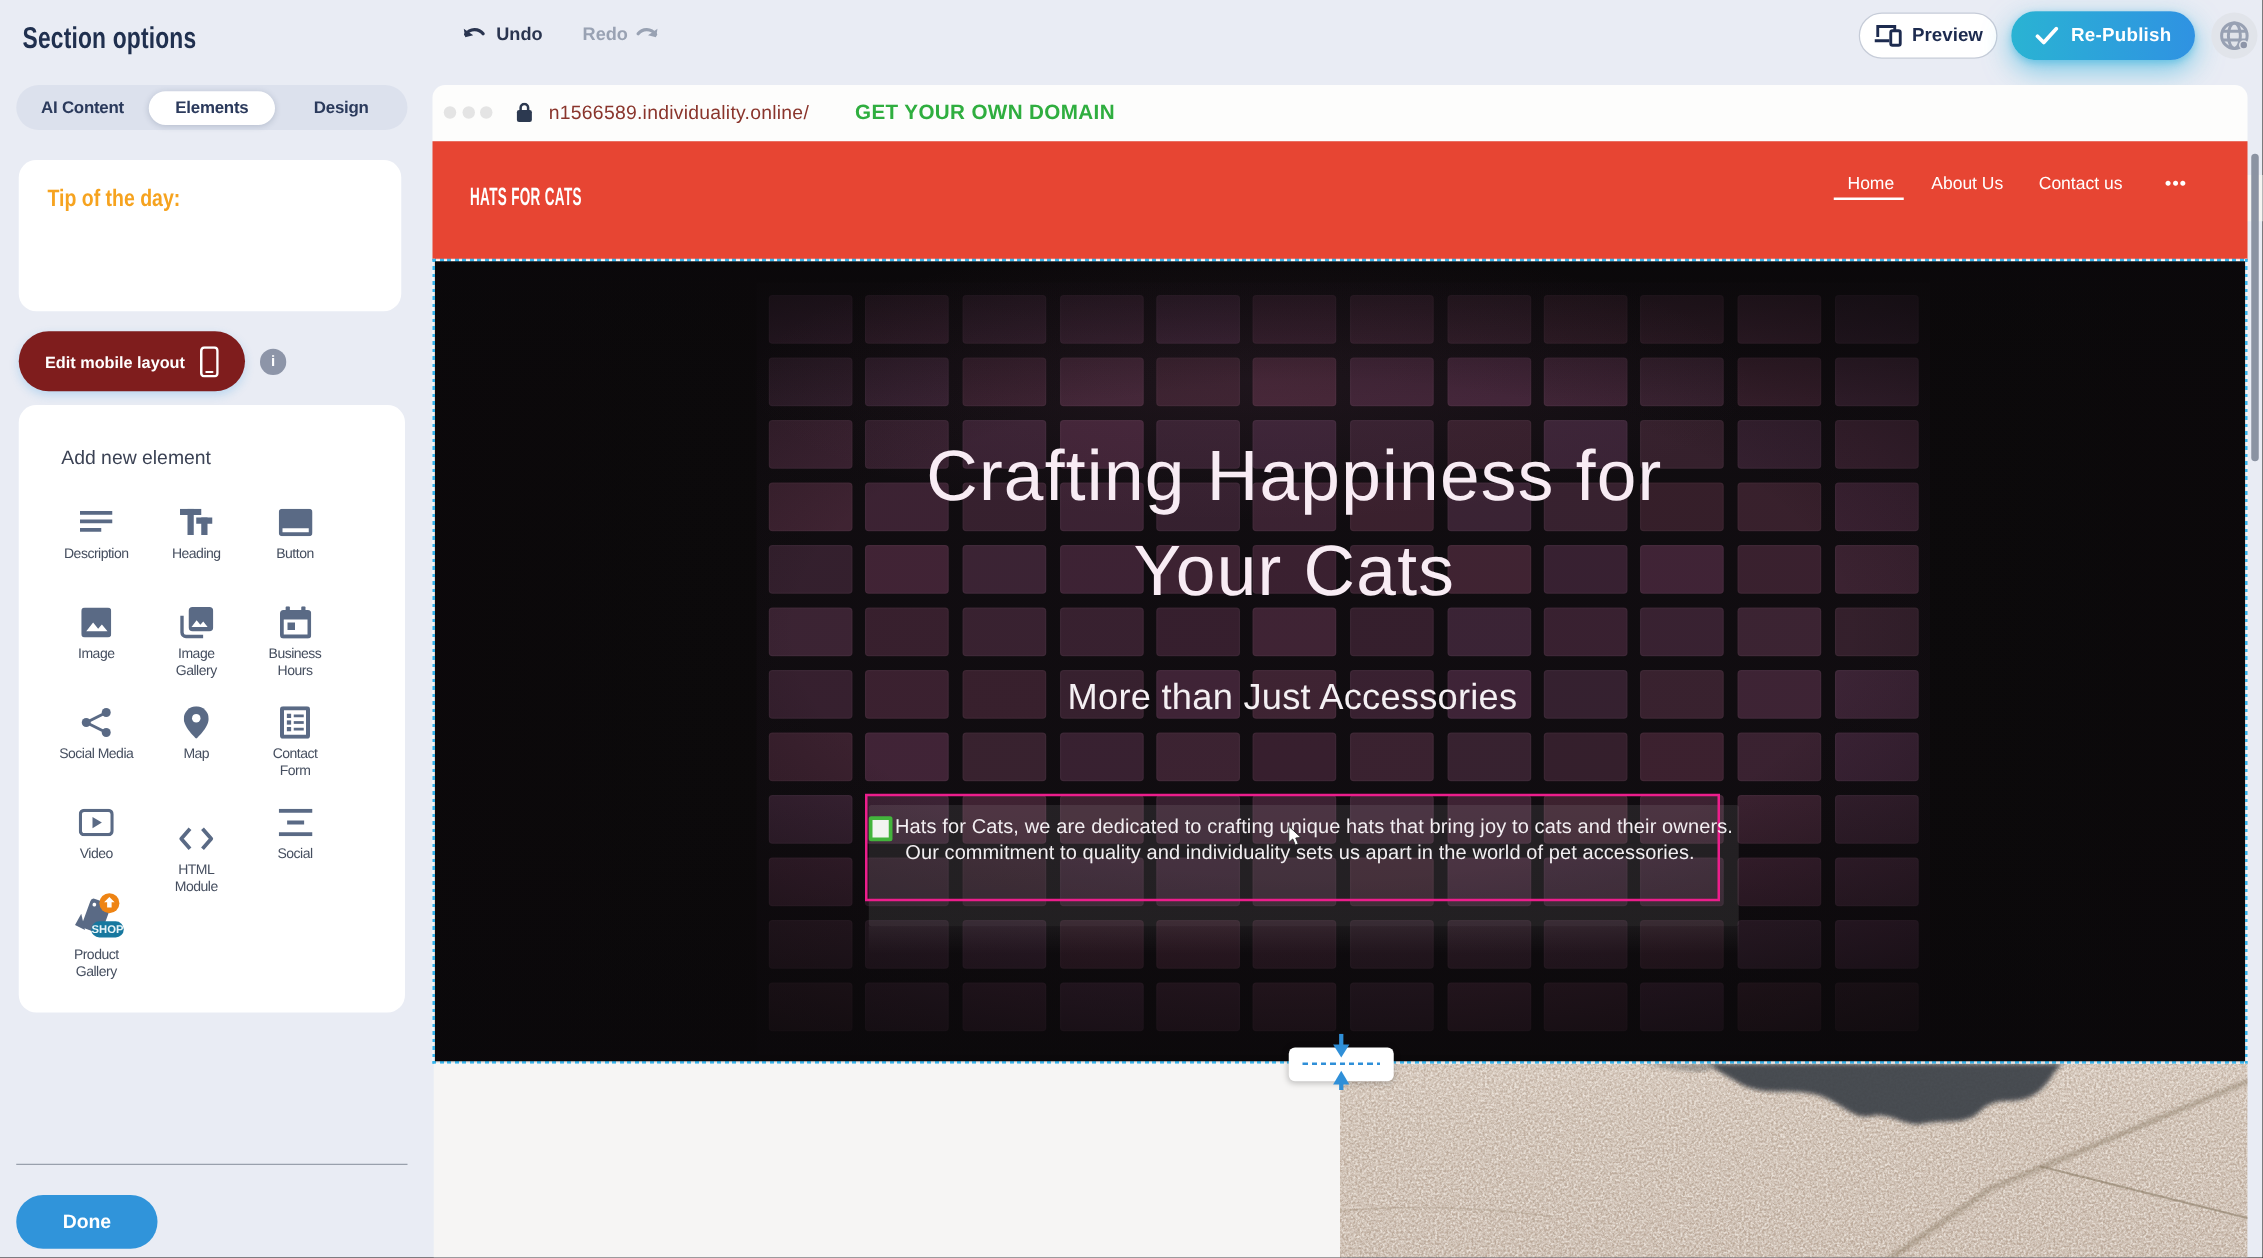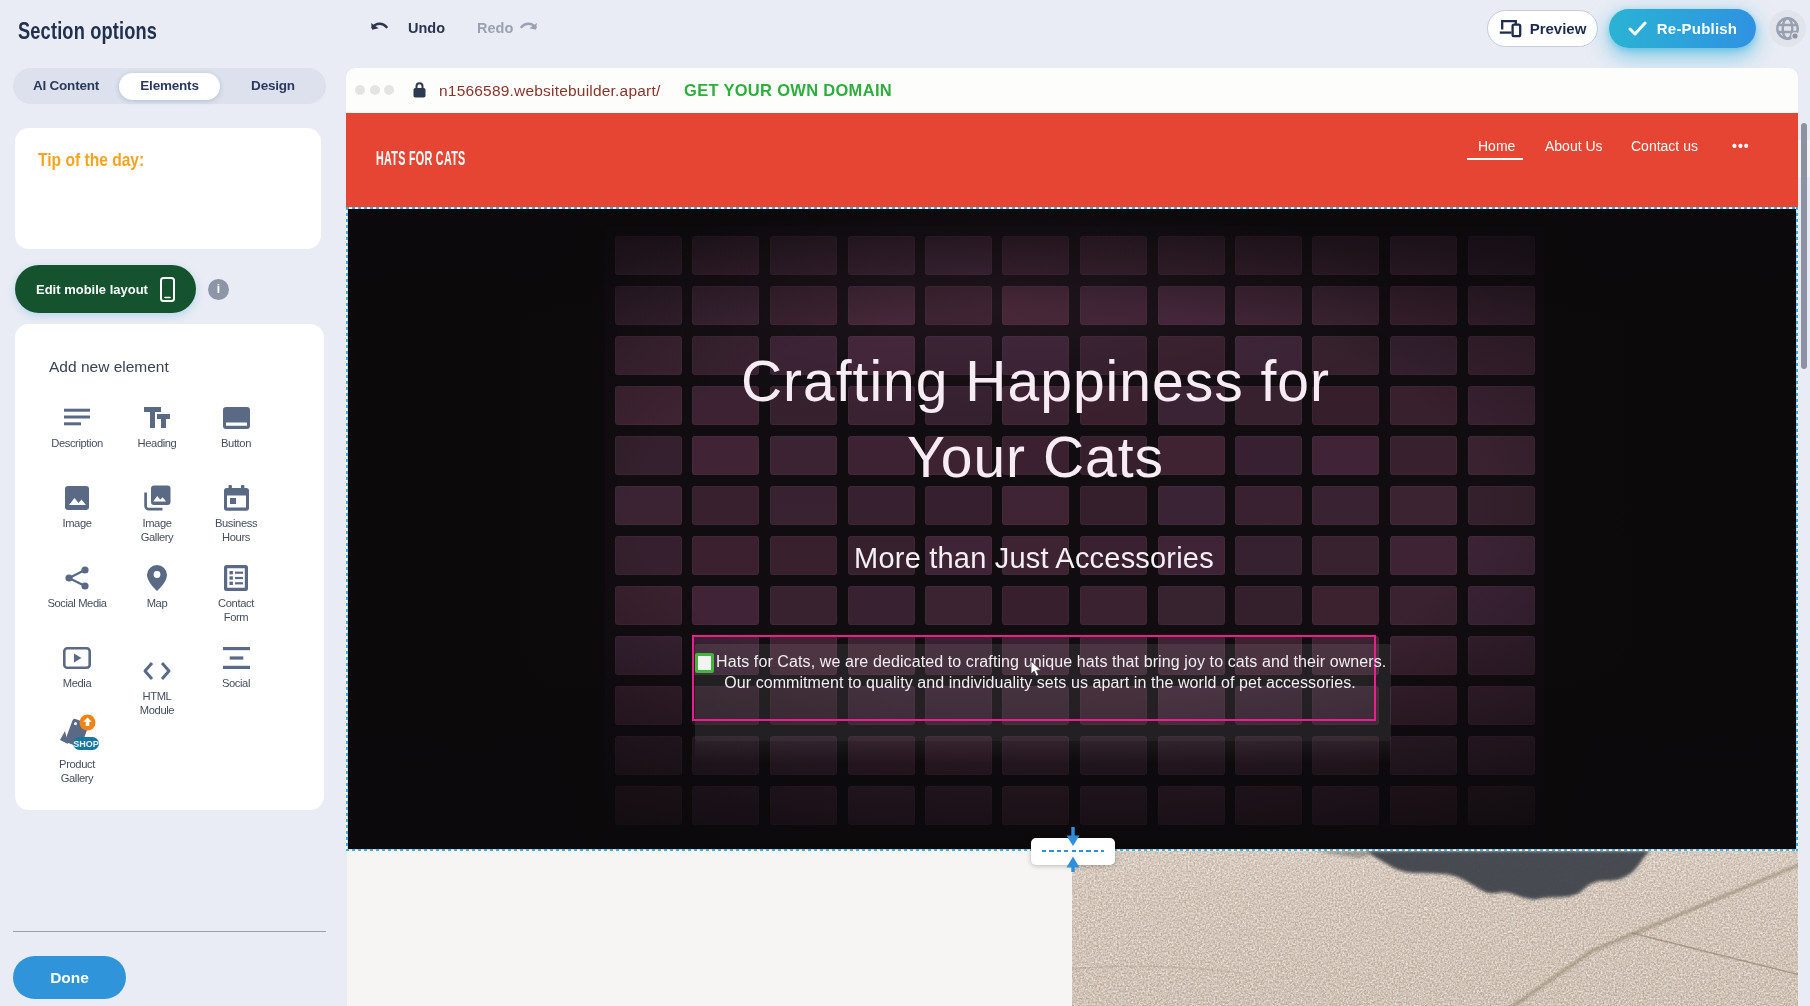--- a/index.html
+++ b/index.html
@@ -13,21 +13,21 @@
 .btn-preview span{font-size:15px;font-weight:bold;color:#1d2b4f;}
 .btn-republish{position:absolute;left:1609px;top:9px;width:147px;height:39px;border-radius:20px;background:linear-gradient(90deg,#2ab3d3,#2f92e2);display:flex;align-items:center;justify-content:center;gap:10px;box-shadow:0 8px 22px rgba(42,175,220,.6),0 2px 6px rgba(42,175,220,.4);}
 .btn-republish span{font-size:15px;font-weight:bold;color:#fff;letter-spacing:.2px;}
 .globe{position:absolute;left:1769px;top:10px;width:37px;height:37px;border-radius:50%;background:#e1e4ea;display:flex;align-items:center;justify-content:center;}
 .tabs{position:absolute;left:13px;top:68px;width:313px;height:36px;background:#dce1ed;border-radius:18px;}
 .tabs .lbl{position:absolute;top:0;height:36px;line-height:36px;text-align:center;font-size:13.5px;font-weight:bold;color:#2b3a5c;letter-spacing:-.2px;}
 .tab-active{position:absolute;left:106px;top:4.5px;width:101px;height:27px;background:#fff;border-radius:14px;box-shadow:0 1px 5px rgba(40,60,90,.22);}
 .tipcard{position:absolute;left:15px;top:128px;width:306px;height:121px;background:#fff;border-radius:14px;}
 .tipcard h3{position:absolute;left:23px;top:21px;font-size:19px;font-weight:bold;color:#f6a31f;transform:scaleX(.82);transform-origin:0 0;}
 .tipcard p{position:absolute;left:23px;top:56px;font-size:13.2px;letter-spacing:-.5px;line-height:16.4px;color:#3f89c5;white-space:nowrap;}
-.btn-mobile{position:absolute;left:15px;top:265px;width:181px;height:48px;border-radius:24px;background:#14532d;display:flex;align-items:center;box-shadow:0 3px 8px rgba(46,151,227,.25);}
+.btn-mobile{position:absolute;left:15px;top:265px;width:181px;height:48px;border-radius:24px;background:#7f1d1d;display:flex;align-items:center;box-shadow:0 3px 8px rgba(46,151,227,.25);}
 .btn-mobile span{font-size:13px;font-weight:bold;color:#fff;margin-left:21px;}
 .info-i{position:absolute;left:208px;top:279px;width:21px;height:21px;border-radius:50%;background:#8d95a8;color:#fff;font-size:12px;font-weight:bold;text-align:center;line-height:21px;}
 .addcard{position:absolute;left:15px;top:324px;width:309px;height:486px;background:#fff;border-radius:14px;}
 .addcard h4{position:absolute;left:34px;top:34px;font-size:15.5px;color:#3b4254;font-weight:normal;}
 .el{position:absolute;width:86px;text-align:center;}
 .el .ic{height:30px;display:flex;align-items:center;justify-content:center;}
 .el .lb{margin-top:4px;font-size:11.2px;letter-spacing:-.4px;line-height:13.8px;color:#454e5f;}
 .divline{position:absolute;left:13px;top:931px;width:313px;height:0;border-top:1.4px solid #99a0ac;}
 .btn-done{position:absolute;left:13px;top:956px;width:113px;height:43px;border-radius:22px;background:#3094da;color:#fff;font-size:15.5px;font-weight:bold;text-align:center;line-height:43px;}
 .chrome{position:absolute;left:346px;top:68px;width:1452px;height:45px;background:#fdfdfc;border-radius:10px 10px 0 0;}
@@ -64,21 +64,21 @@
 .paving{position:absolute;left:1072px;top:851px;width:726px;height:155px;}
 .scrollthumb{position:absolute;left:1801px;top:123px;width:6px;height:246px;border-radius:3px;background:#8b93a2;}
 </style></head>
 <body>
 <div class="sec-title">Section options</div>
 <div class="undo-grp">
   <svg width="20" height="16" viewBox="0 0 20 16">
       <path d="M2.5 7.5 C6 2.5, 13 2.5, 16.5 7" fill="none" stroke="#2a3550" stroke-width="2.6" stroke-linecap="round"></path>
       <path d="M1 3 L2.2 9.8 L8.6 8.2 Z" fill="#2a3550"></path>
     </svg>
-  <span class="txt" style="margin-left:18px;">Undo</span>
+  <span class="txt" style="margin-left:7px;">Undo</span>
   <span class="txt2" style="margin-left:32px;">Redo</span>
   <svg width="20" height="16" viewBox="0 0 20 16" style="margin-left:5px;">
       <path d="M17.5 7.5 C14 2.5, 7 2.5, 3.5 7" fill="none" stroke="#99a2b3" stroke-width="2.6" stroke-linecap="round"></path>
       <path d="M19 3 L17.8 9.8 L11.4 8.2 Z" fill="#99a2b3"></path>
     </svg>
 </div>
 <div class="btn-preview">
   <svg width="23" height="19" viewBox="0 0 23 19">
       <path d="M3.2 10.5 V2.2 H16.8 V5" fill="none" stroke="#1d2b4f" stroke-width="2.3"></path>
       <path d="M0.8 13.6 h11.7" stroke="#1d2b4f" stroke-width="2.3"></path>
@@ -223,21 +223,21 @@
       </div>
       <div class="lb">Contact<br>Form</div>
     </div>
 <div class="el" style="left:19px;top:319px;">
       <div class="ic">
         <svg width="28" height="22" viewBox="0 0 28 22">
           <rect x="1.3" y="1.3" width="25.4" height="19.4" rx="3" fill="none" stroke="#5a6a85" stroke-width="2.6"></rect>
           <path d="M11 6.5 L18.5 11 L11 15.5 Z" fill="#5a6a85"></path>
         </svg>
       </div>
-      <div class="lb">Media</div>
+      <div class="lb">Video</div>
     </div>
 <div class="el" style="left:99px;top:332px;">
       <div class="ic">
         <svg width="28" height="20" viewBox="0 0 28 20">
           <path d="M9 2 L2 10 L9 18 M19 2 L26 10 L19 18" fill="none" stroke="#5a6a85" stroke-width="3" stroke-linejoin="round"></path>
         </svg>
       </div>
       <div class="lb">HTML<br>Module</div>
     </div>
 <div class="el" style="left:178px;top:319px;">
@@ -275,21 +275,21 @@
 <div class="chrome">
   <div class="urlfield"></div>
 </div>
 <div class="abs" style="left:355px;top:85px;width:10px;height:10px;border-radius:50%;background:#e4e4e4;"></div>
 <div class="abs" style="left:370px;top:85px;width:10px;height:10px;border-radius:50%;background:#e4e4e4;"></div>
 <div class="abs" style="left:384px;top:85px;width:10px;height:10px;border-radius:50%;background:#e4e4e4;"></div>
 <svg class="abs" style="left:413px;top:82px;" width="13" height="16" viewBox="0 0 13 16">
     <rect x="0.5" y="6" width="12" height="9.5" rx="1.8" fill="#2c3950"></rect>
     <path d="M3.5 6 V4.2 a3 3 0 0 1 6 0 V6" fill="none" stroke="#2c3950" stroke-width="2"></path>
   </svg>
-<div class="urltxt">n1566589.websitebuilder.apart/</div>
+<div class="urltxt">n1566589.individuality.online/</div>
 <div class="domaintxt">GET YOUR OWN DOMAIN</div>
 <div class="siteheader"></div>
 <div class="logo">HATS FOR CATS</div>
 <div class="nav" style="left:1478px;">Home</div>
 <div class="nav-underline"></div>
 <div class="nav" style="left:1545px;">About Us</div>
 <div class="nav" style="left:1631px;">Contact us</div>
 <div class="nav" style="left:1732px;font-weight:bold;letter-spacing:1px;">•••</div>
 <div class="hero">
 <div class="gridbg2"></div>

